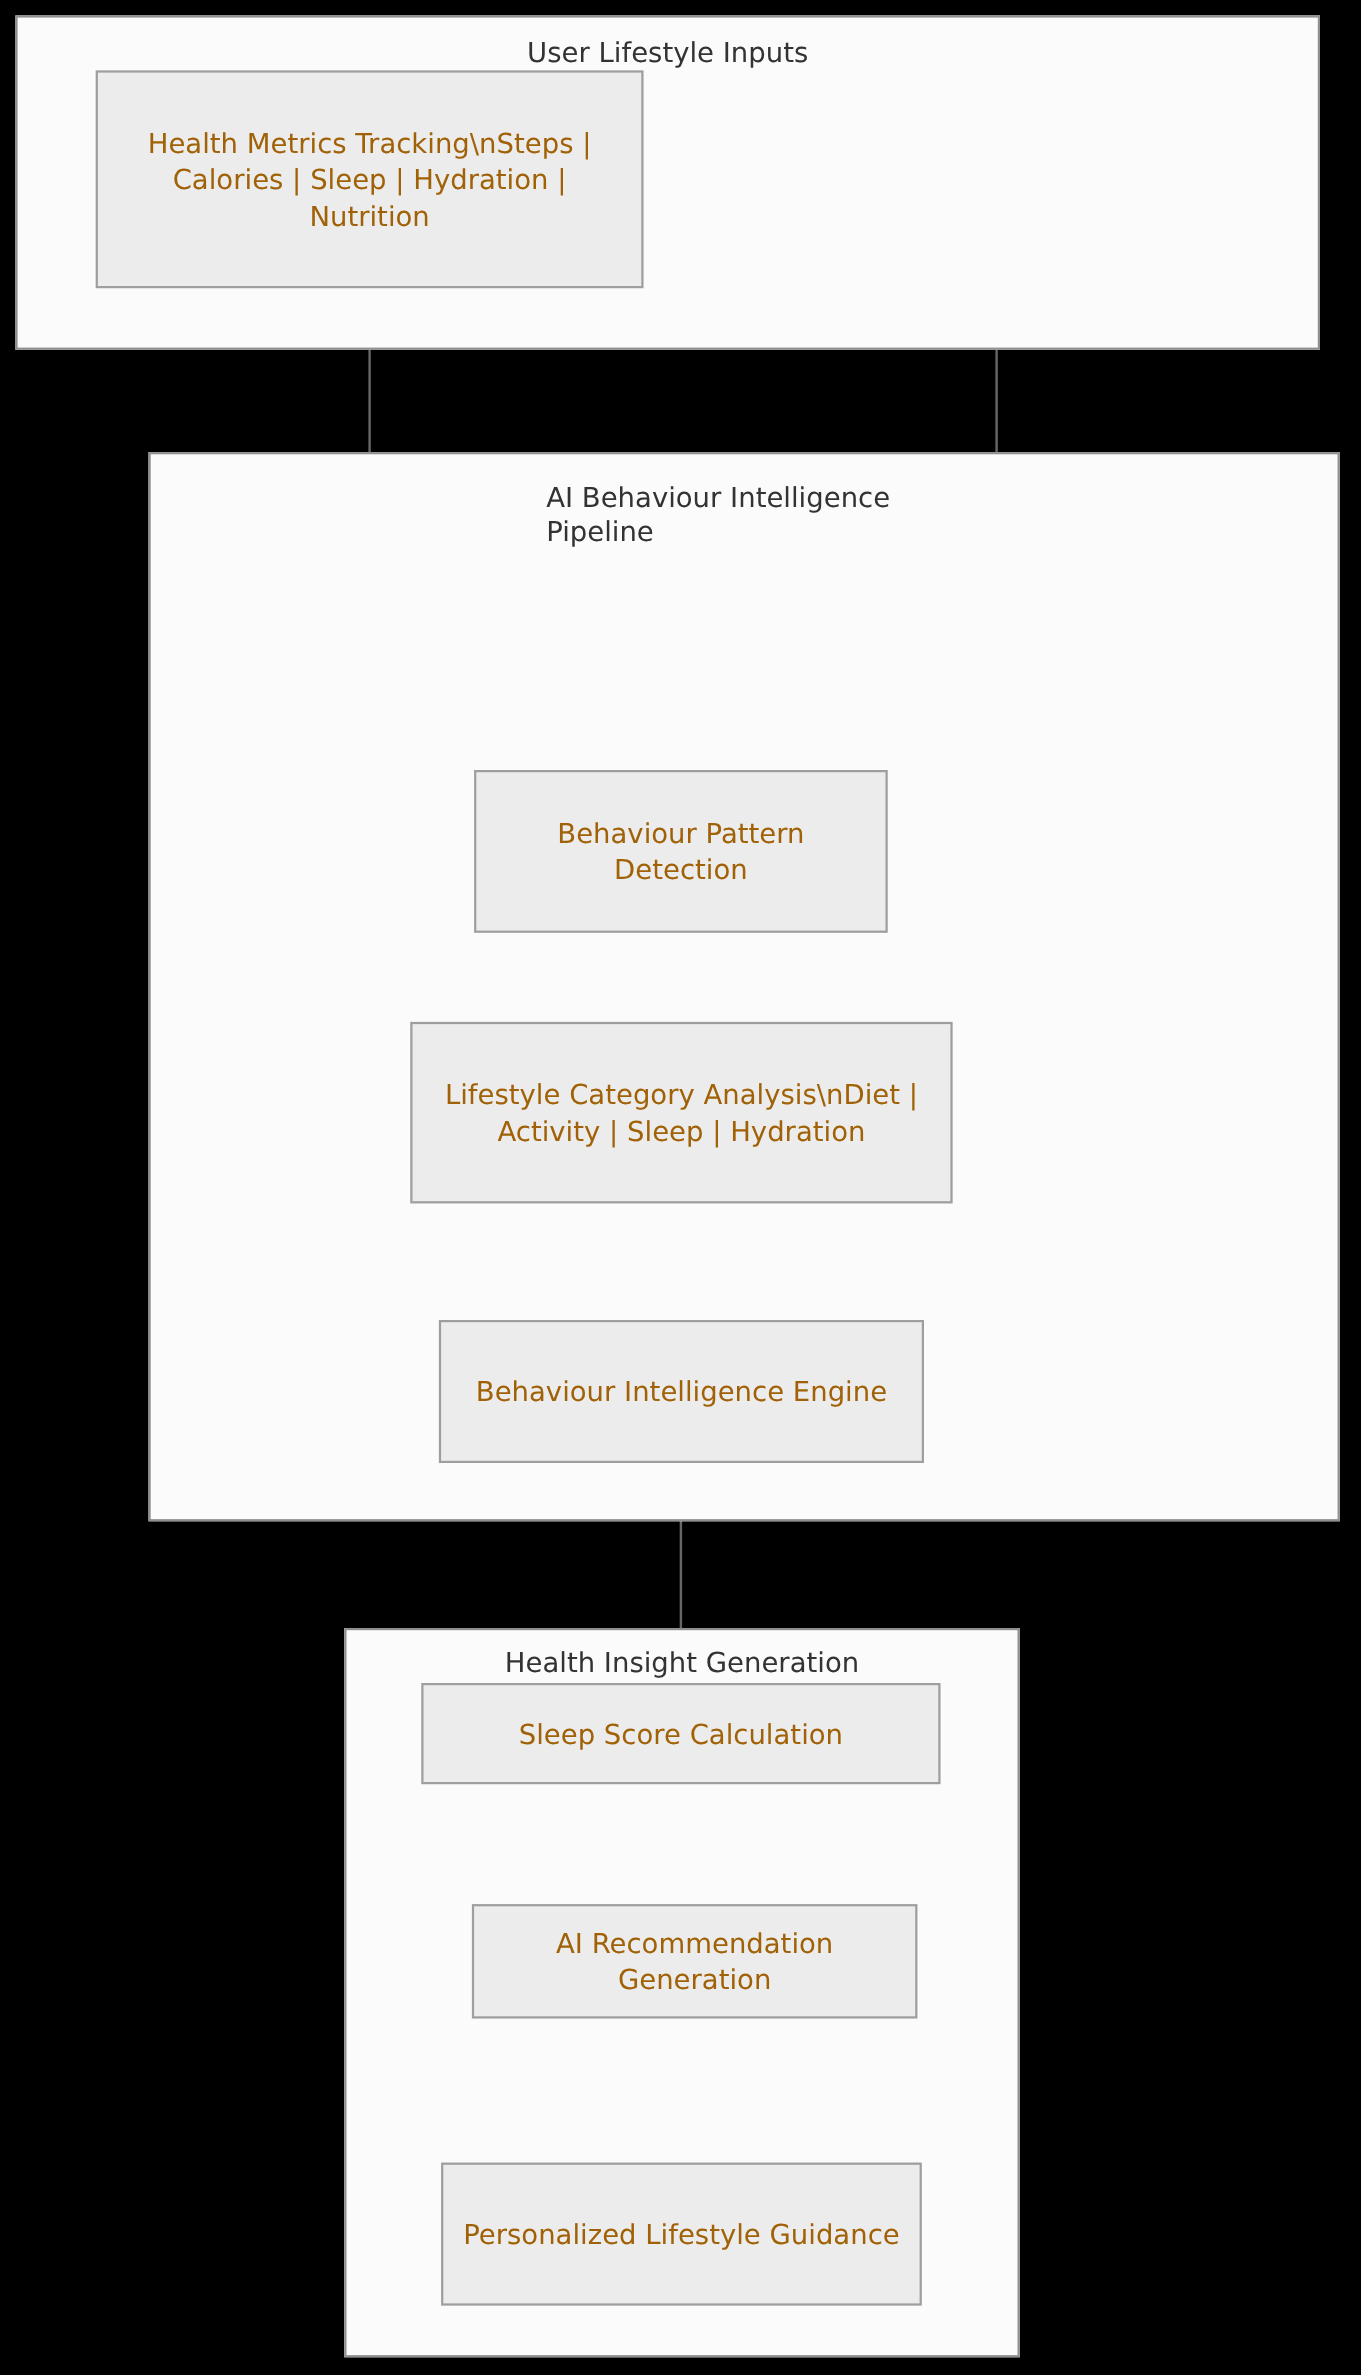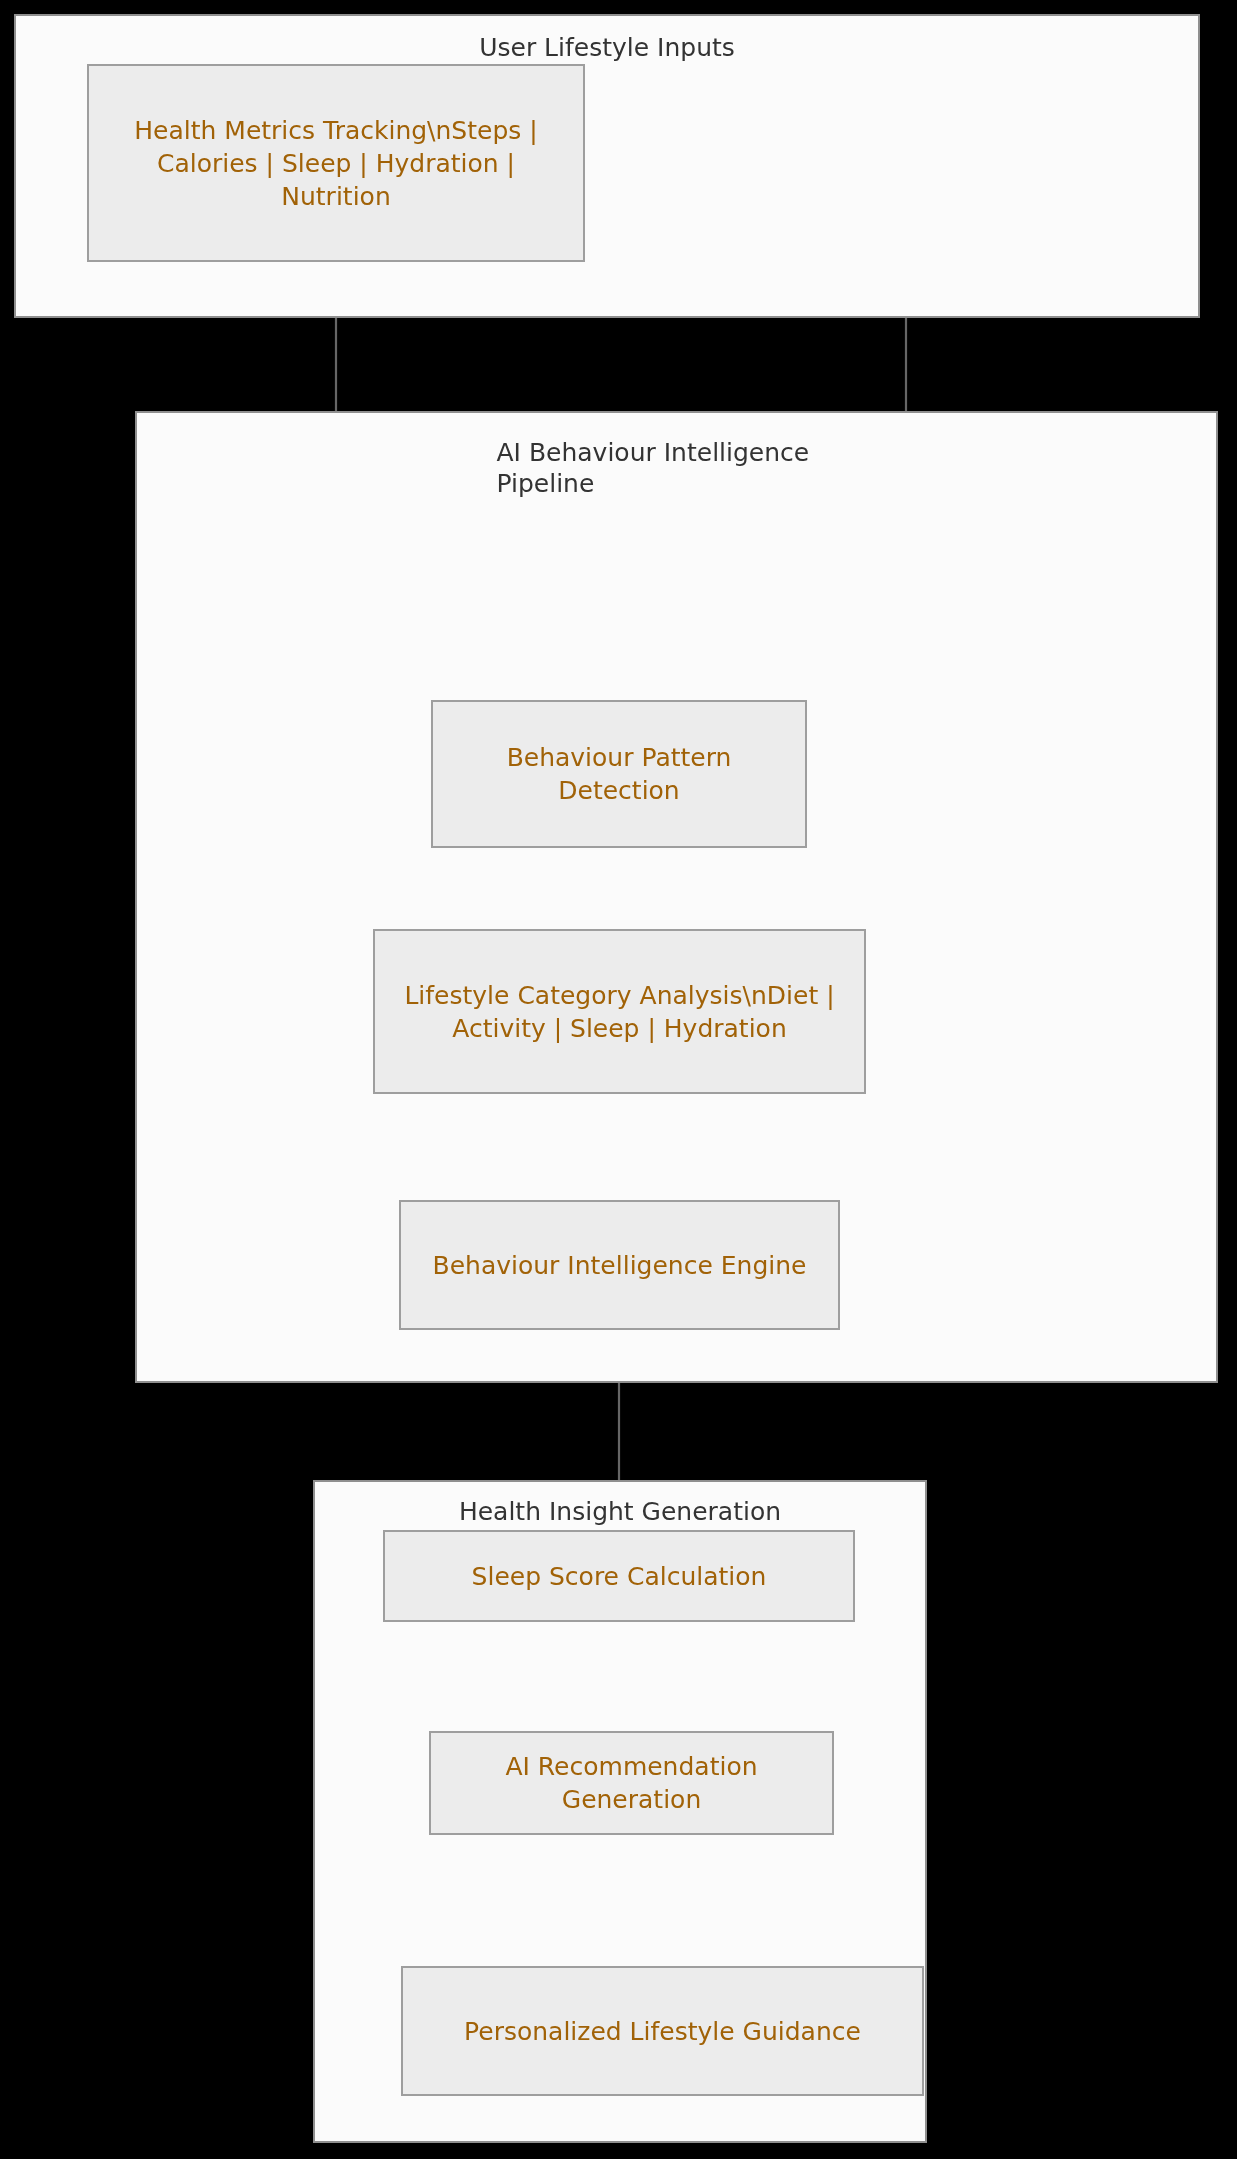--- a/index.html
+++ b/index.html
@@ -131,17 +131,17 @@
   </div>
 
   <div class="node" style="left:383px; top:1530px; width:472px; height:92px;">
     <span>Sleep Score Calculation</span>
   </div>
 
   <div class="node" style="left:417px; top:1731px; width:405px; height:104px;margin-left:12px;">
     <span>AI Recommendation Generation</span>
   </div>
 
-  <div class="node" style="left:401px; top:1966px; width:523px; height:130px;">
+  <div class="node" style="left:401px; top:1966px; width:437px; height:130px;">
     <span>Personalized Lifestyle Guidance</span>
   </div>
 
 </div>
 
 </body></html>

